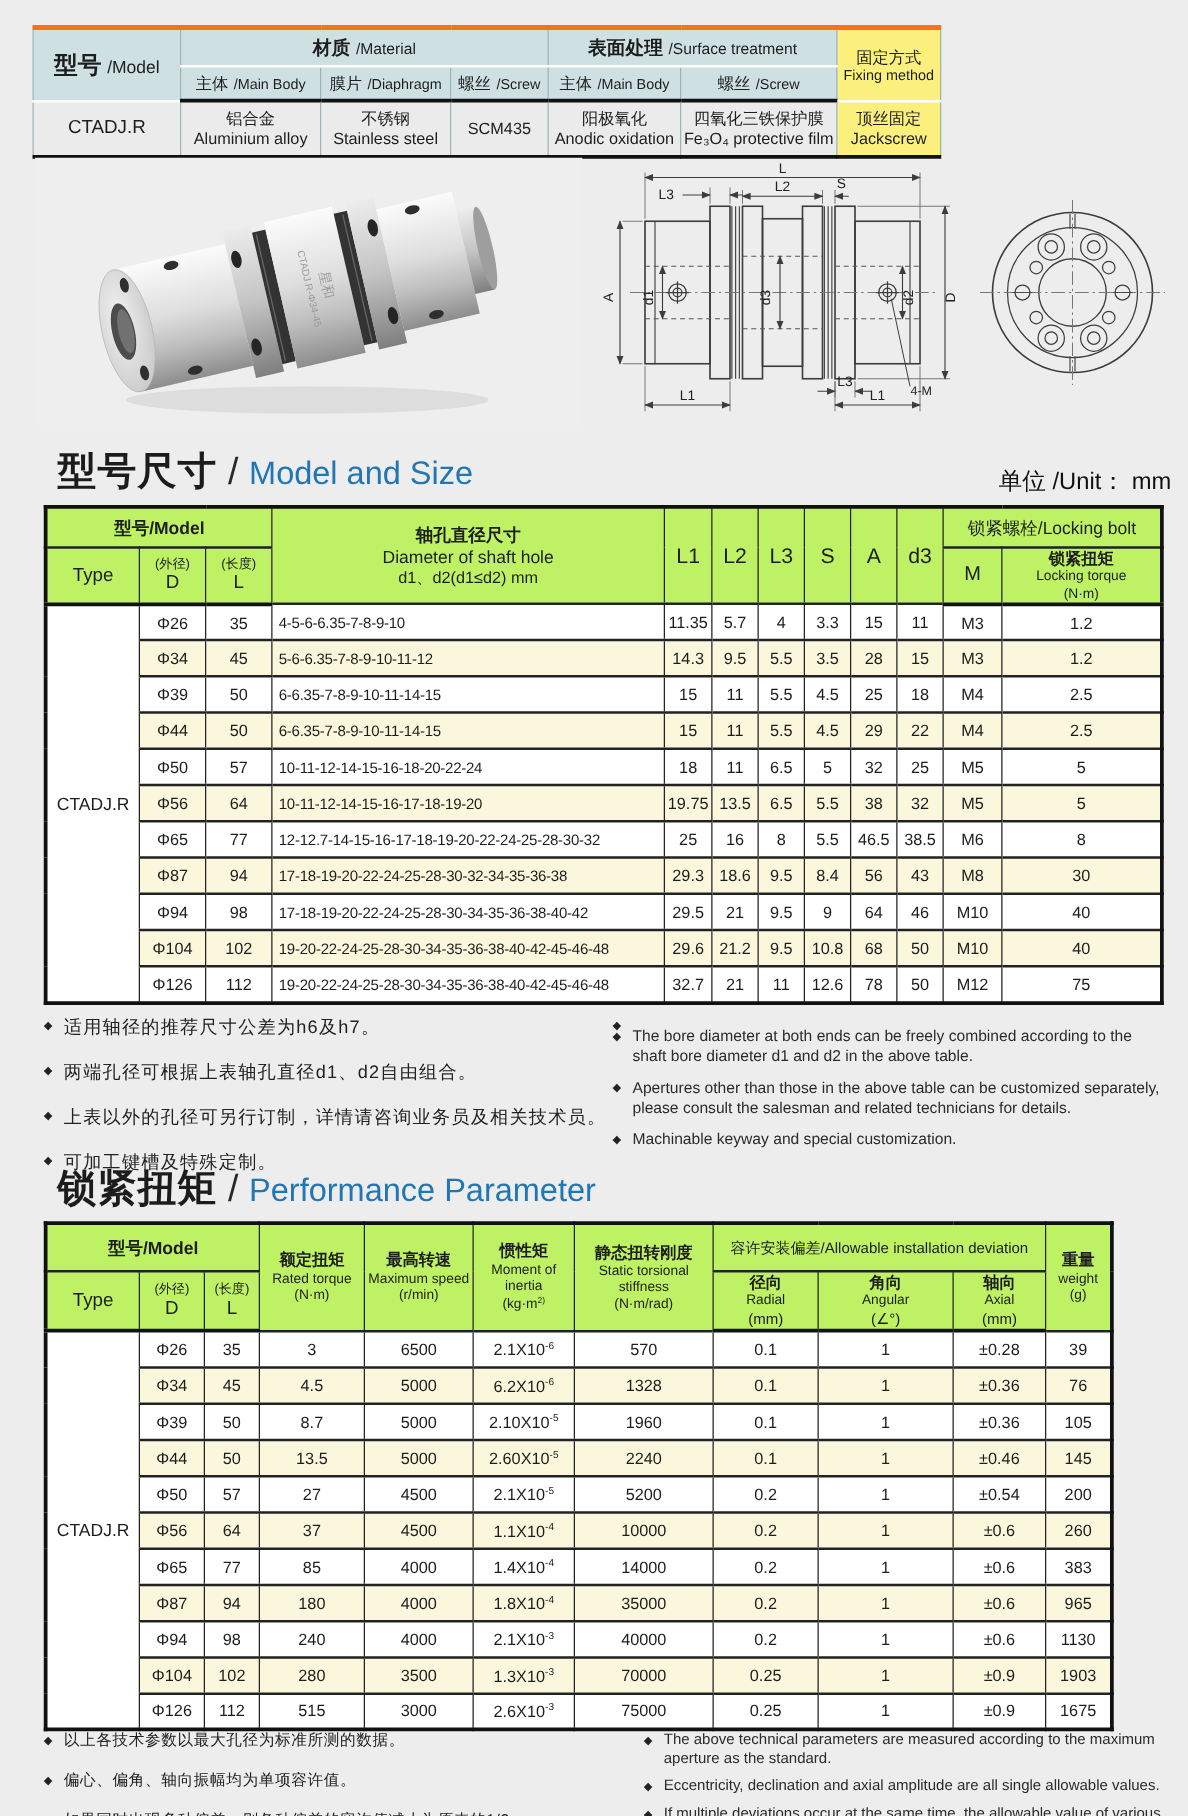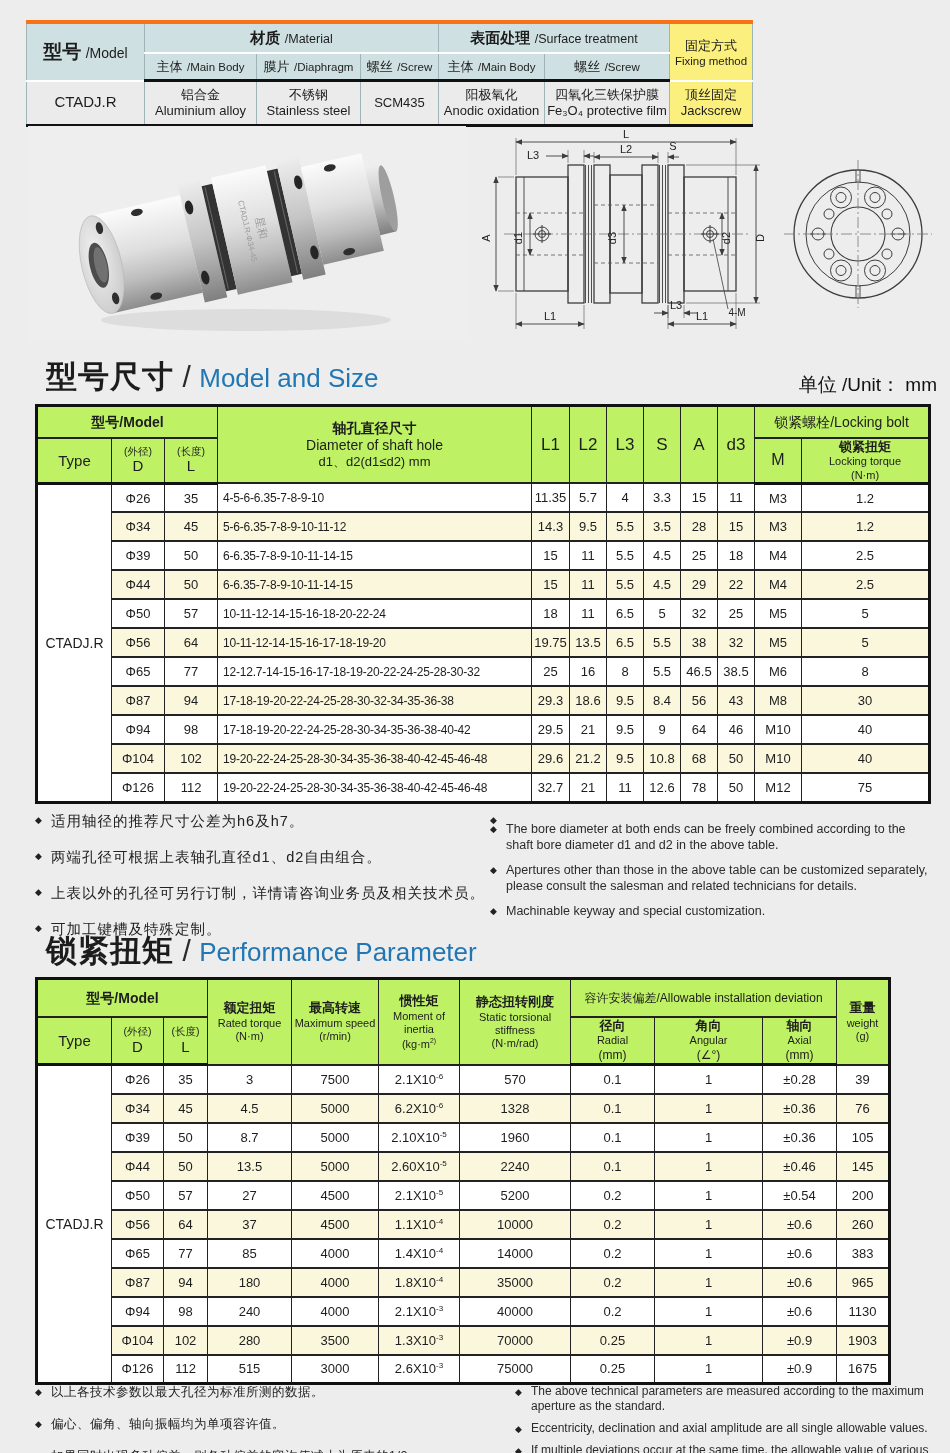--- a/index.html
+++ b/index.html
@@ -611,21 +611,21 @@
           <span class="paren">(mm)</span>
         </th>
     </tr>
   </thead>
   <tbody>
       <tr>
         <td rowspan="11" class="type-cell">CTADJ.R</td>
         <td>Φ26</td>
         <td>35</td>
         <td>3</td>
-        <td>7500</td>
+        <td>6500</td>
         <td>2.1X10<sup>-6</sup></td>
         <td>570</td>
         <td>0.1</td>
         <td>1</td>
         <td>±0.28</td>
         <td>39</td>
       </tr>
       <tr class="alt">
         <td>Φ34</td>
         <td>45</td>

